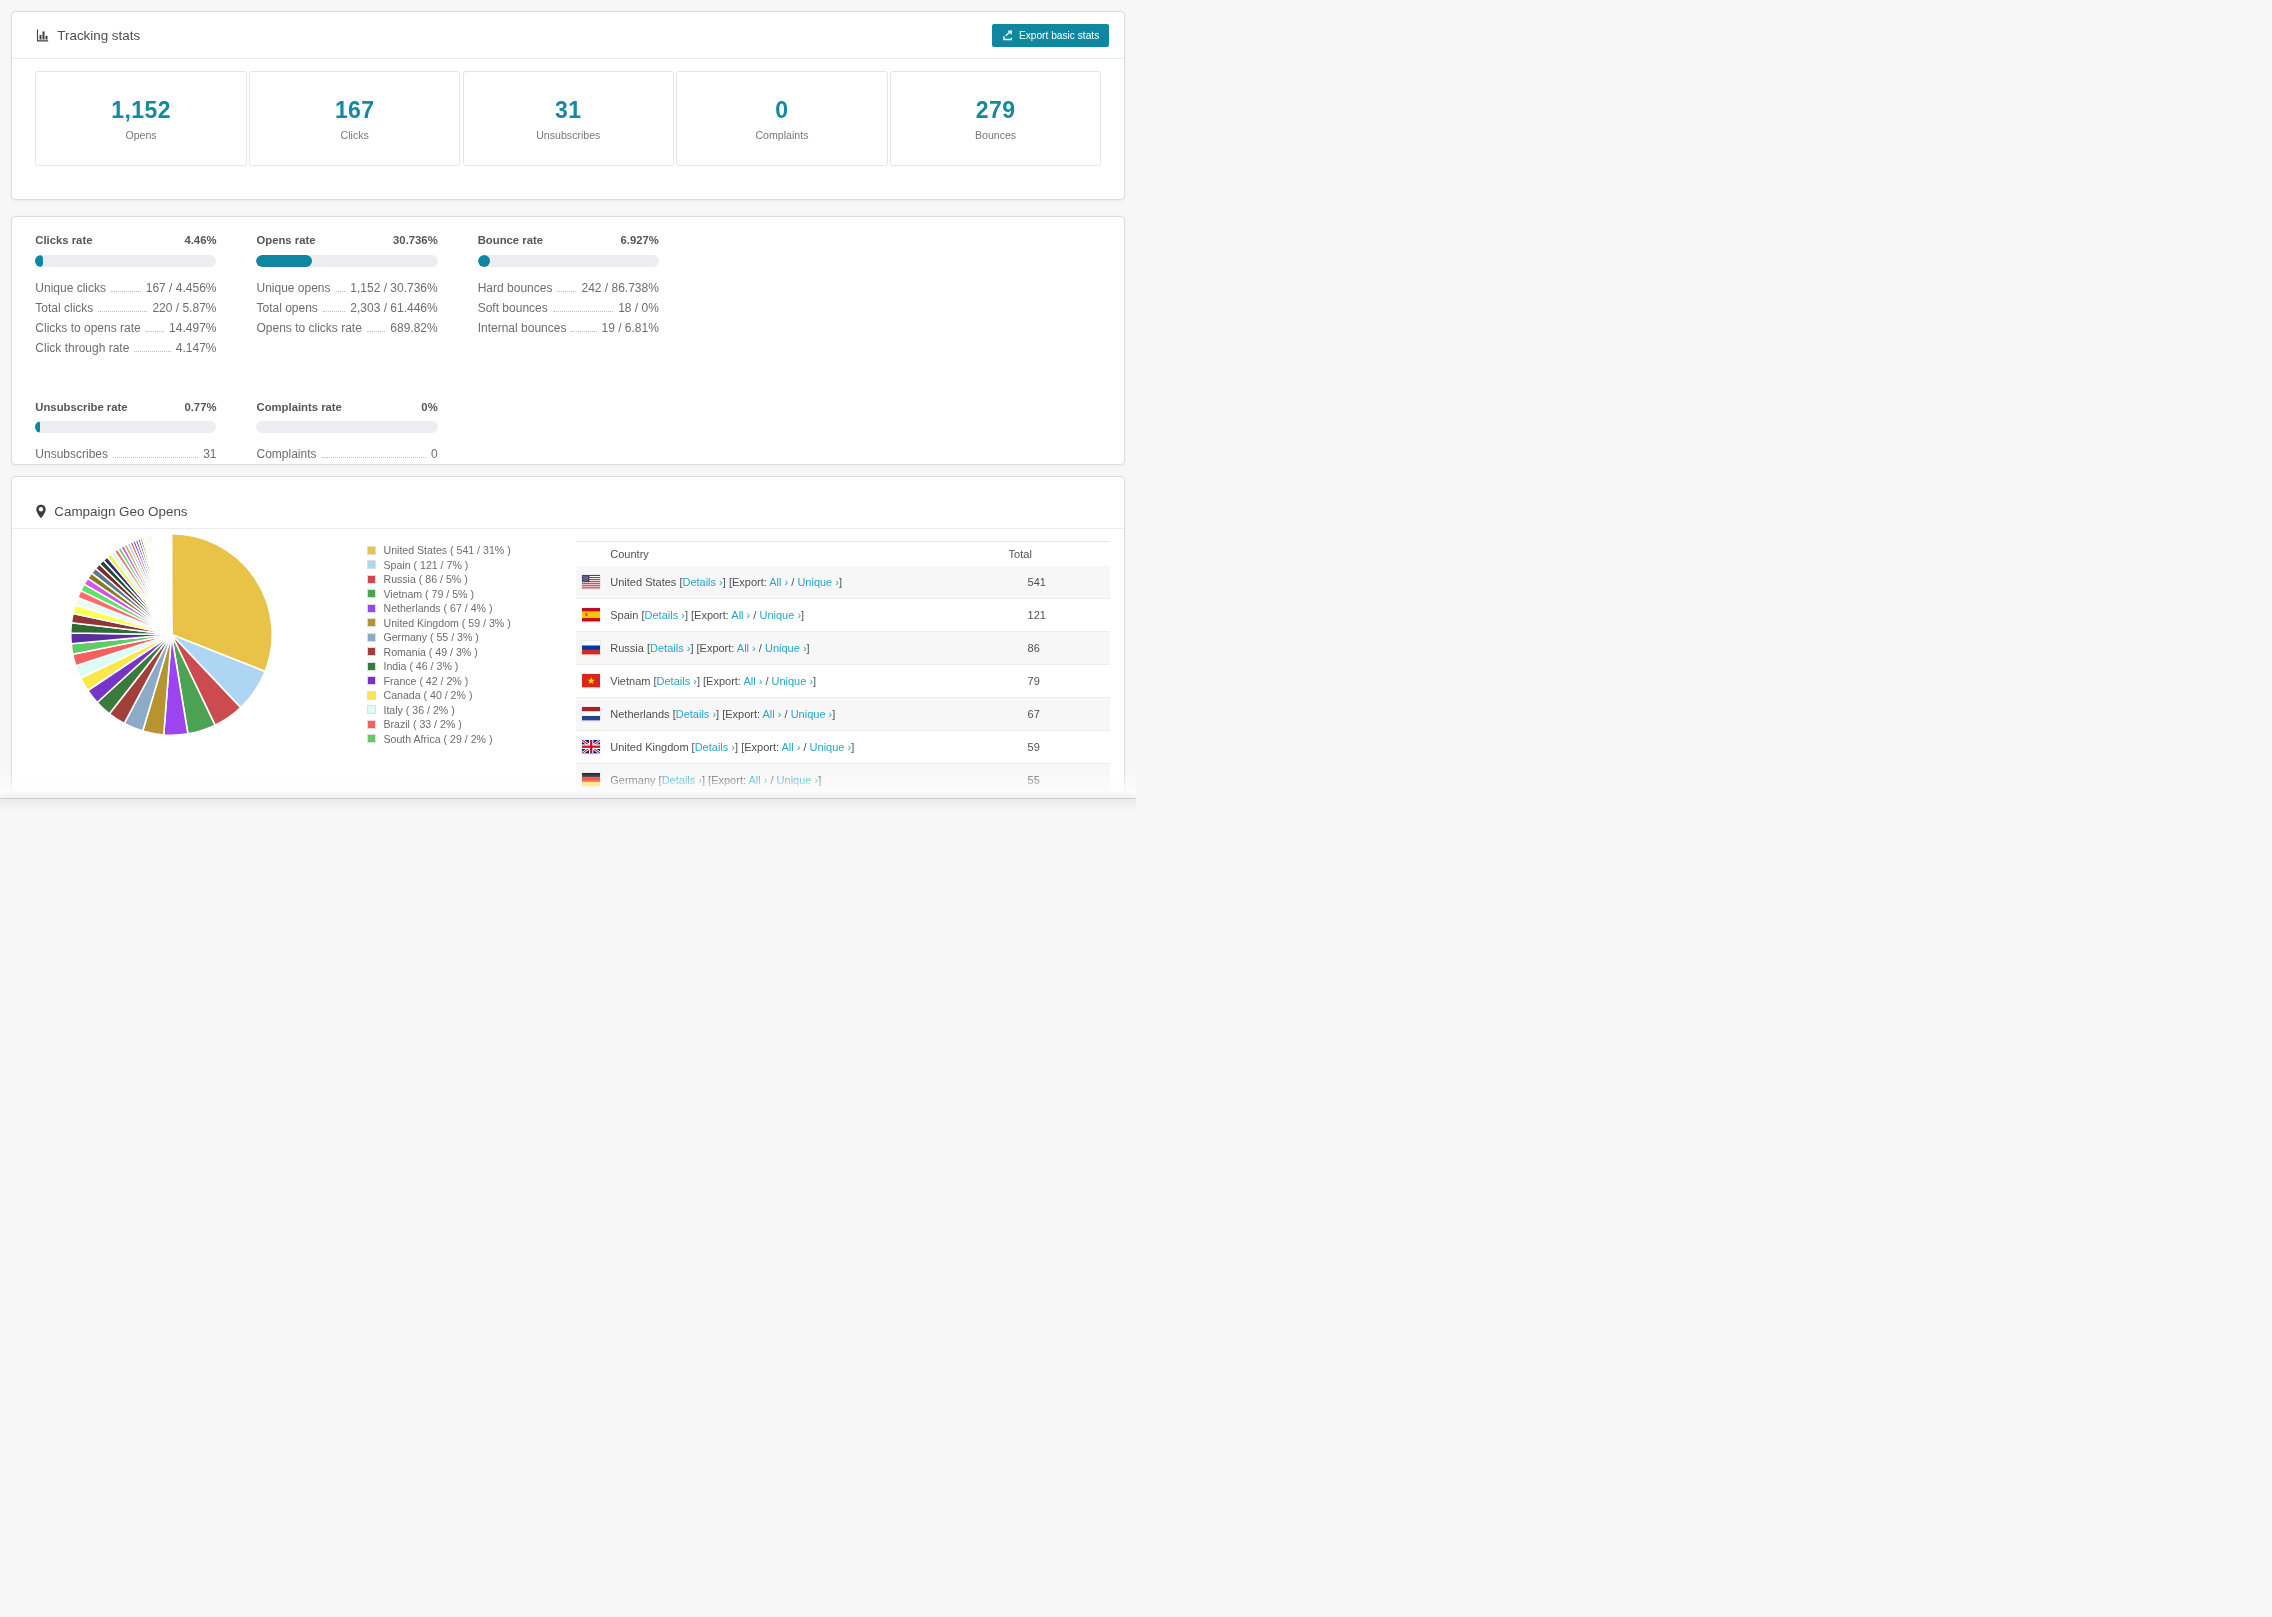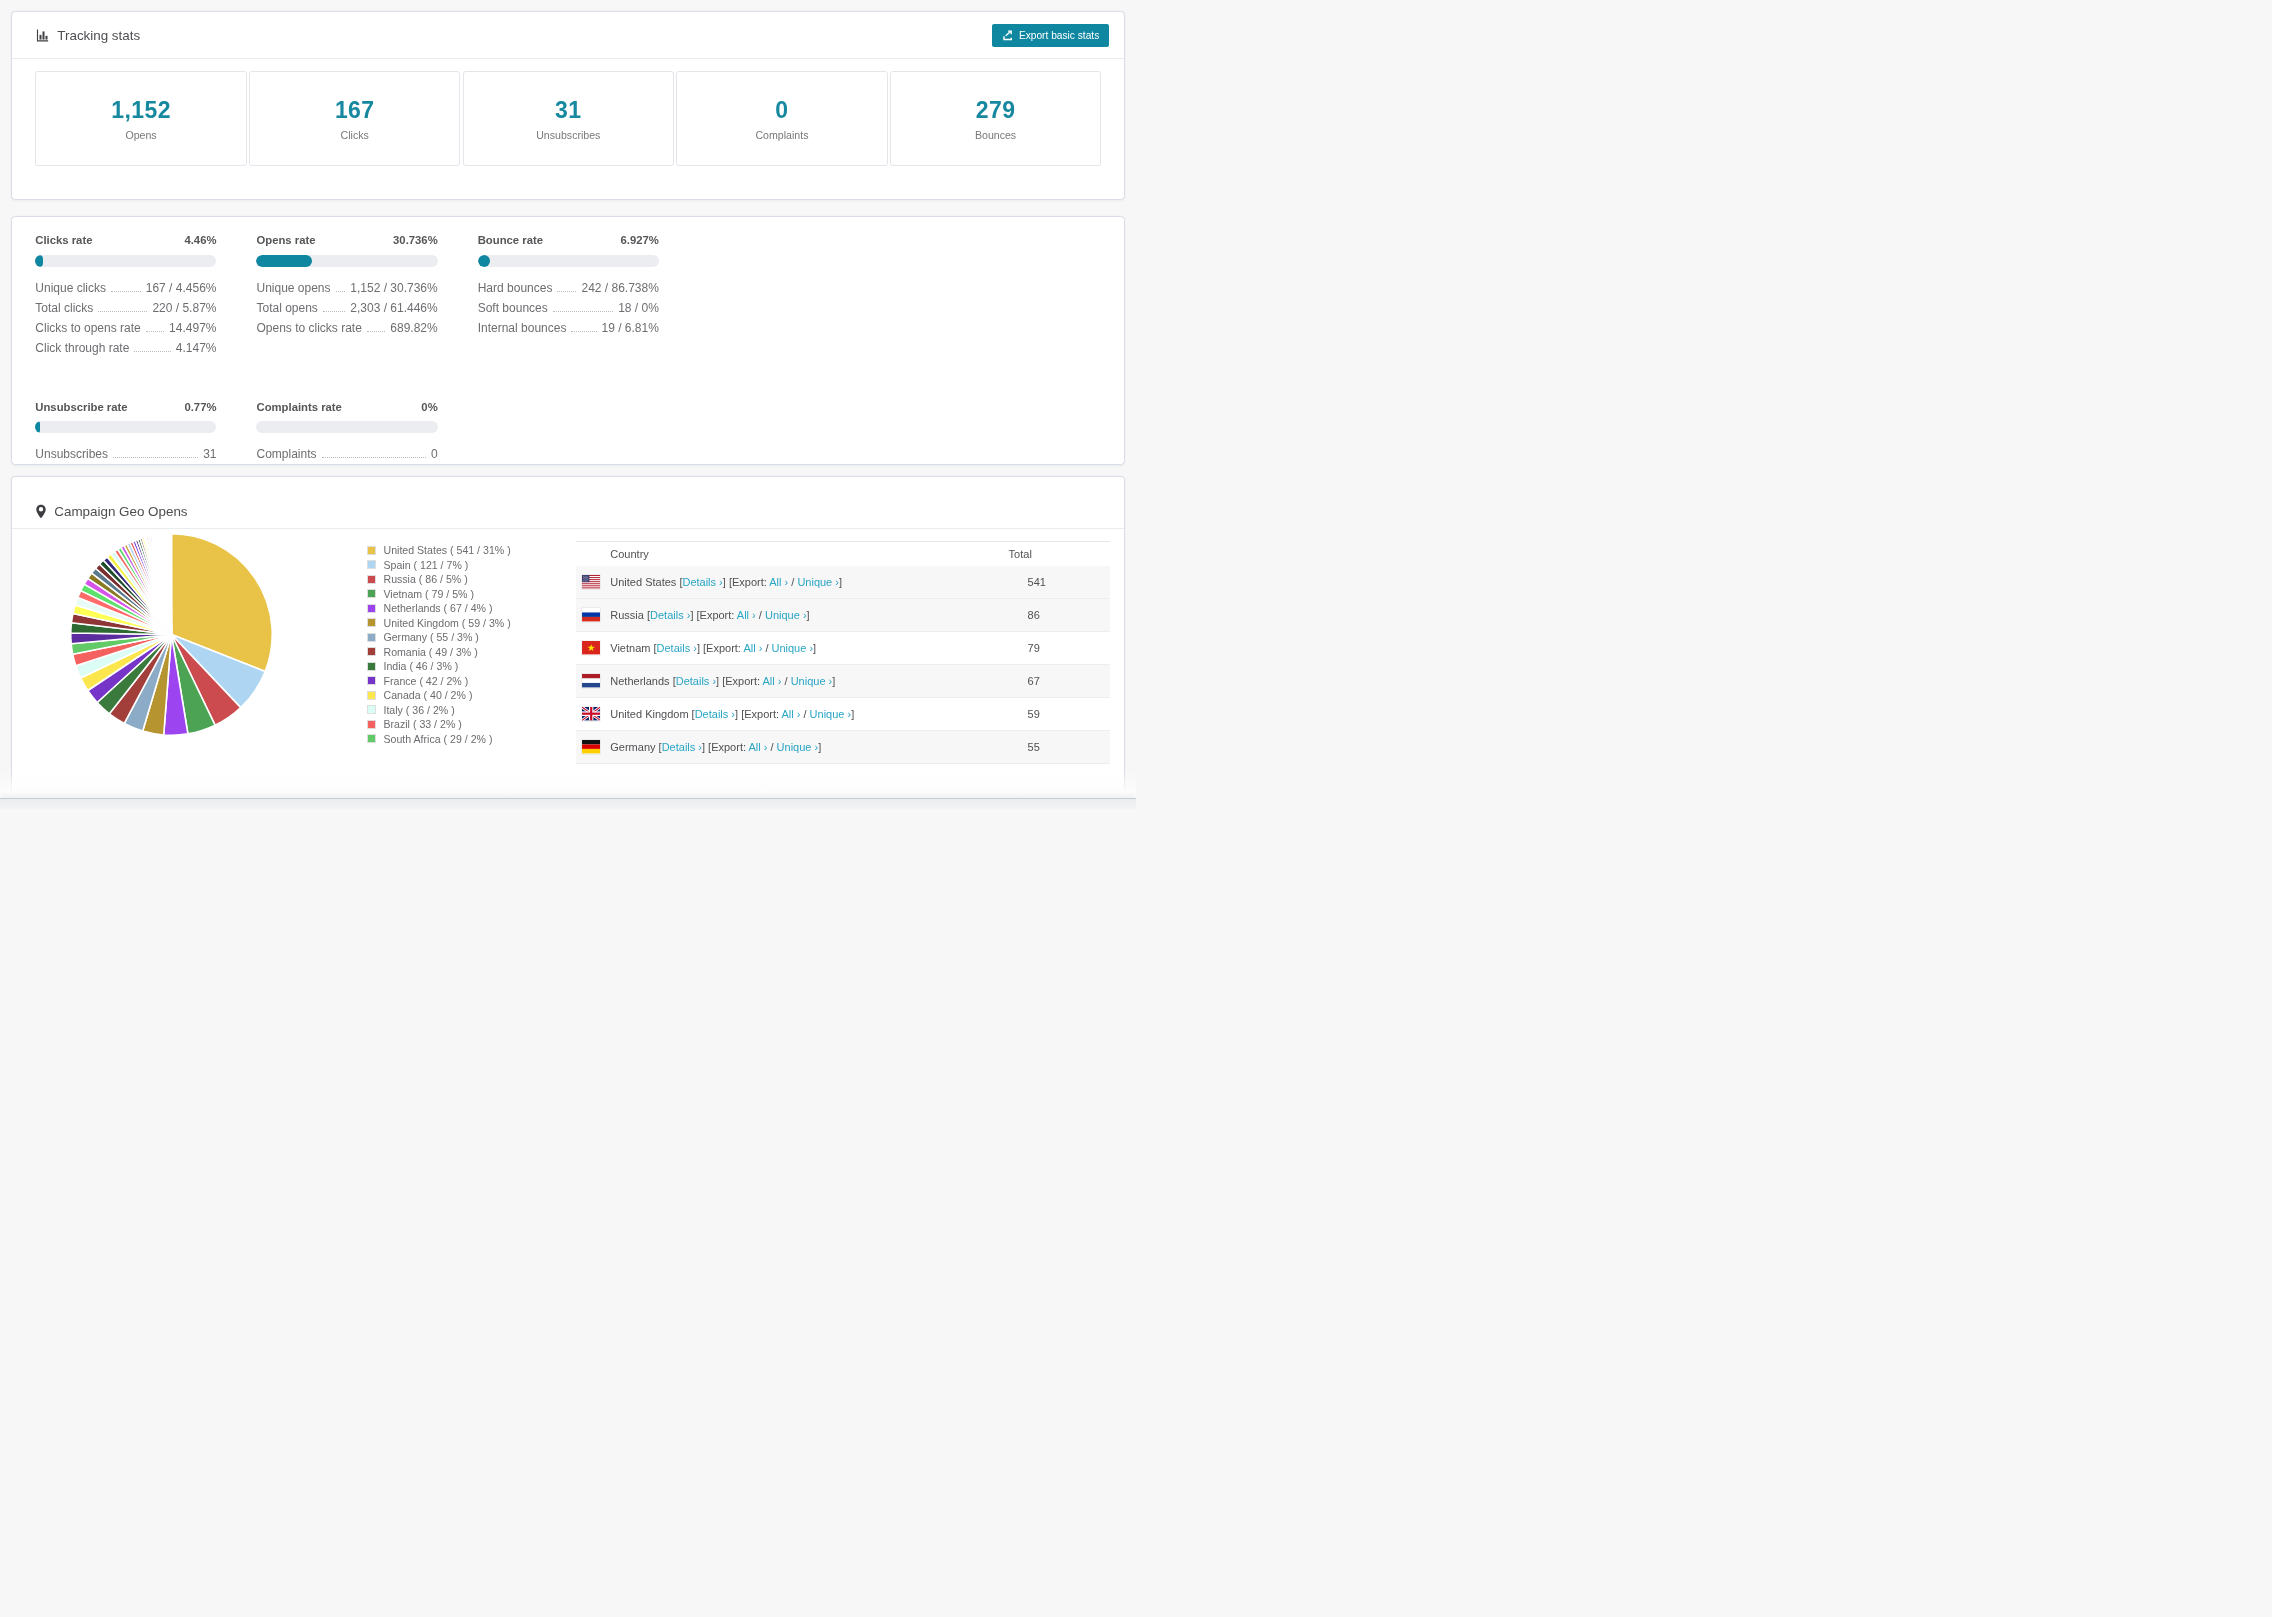--- a/index.html
+++ b/index.html
@@ -427,20 +427,33 @@
                 <circle cx="8.3" cy="6.8" r=".55"></circle>
                 <circle cx="1.8" cy="8.5" r=".55"></circle>
                 <circle cx="4.4" cy="8.5" r=".55"></circle>
                 <circle cx="7" cy="8.5" r=".55"></circle>
               </g>
             </svg>
           </span>
           <span class="country-cell"><span>United States [</span><a class="geo-link">Details ›</a><span>] [Export: </span><a class="geo-link">All ›</a><span> / </span><a class="geo-link">Unique ›</a><span>]</span></span>
           <span class="total-cell">541</span>
         </div>
+        <div class="geo-row">
+          <span class="flag">
+            <svg width="18.4" height="13.4" viewBox="0 0 26 19">
+              <rect width="26" height="19" fill="#ffc400"></rect>
+              <rect width="26" height="4.75" fill="#c60b1e"></rect>
+              <rect y="14.25" width="26" height="4.75" fill="#c60b1e"></rect>
+              <rect x="4.6" y="7" width="3.2" height="4.6" rx=".6" fill="#d9a700" stroke="#a88500" stroke-width=".4"></rect>
+              <rect x="5.5" y="8" width="1.5" height="2.4" fill="#c60b1e"></rect>
+            </svg>
+          </span>
+          <span class="country-cell"><span>Spain [</span><a class="geo-link">Details ›</a><span>] [Export: </span><a class="geo-link">All ›</a><span> / </span><a class="geo-link">Unique ›</a><span>]</span></span>
+          <span class="total-cell">121</span>
+        </div>
         <div class="geo-row alt">
           <span class="flag">
             <svg width="18.4" height="13.4" viewBox="0 0 26 19">
               <rect width="26" height="6.33" fill="#fff"></rect>
               <rect y="6.33" width="26" height="6.34" fill="#0039a6"></rect>
               <rect y="12.67" width="26" height="6.33" fill="#d52b1e"></rect>
             </svg>
           </span>
           <span class="country-cell"><span>Russia [</span><a class="geo-link">Details ›</a><span>] [Export: </span><a class="geo-link">All ›</a><span> / </span><a class="geo-link">Unique ›</a><span>]</span></span>
           <span class="total-cell">86</span>

